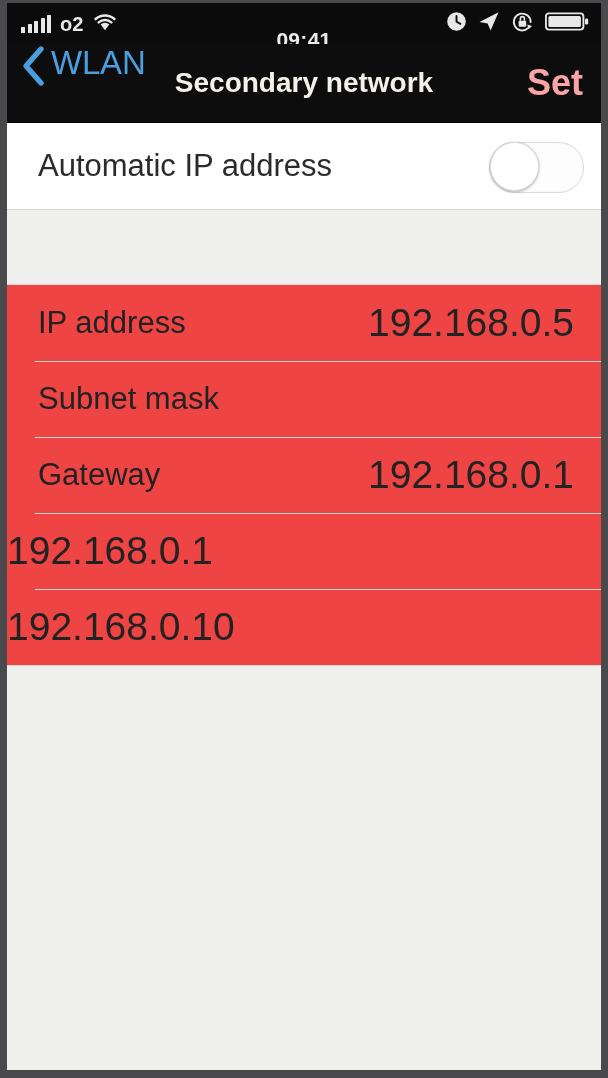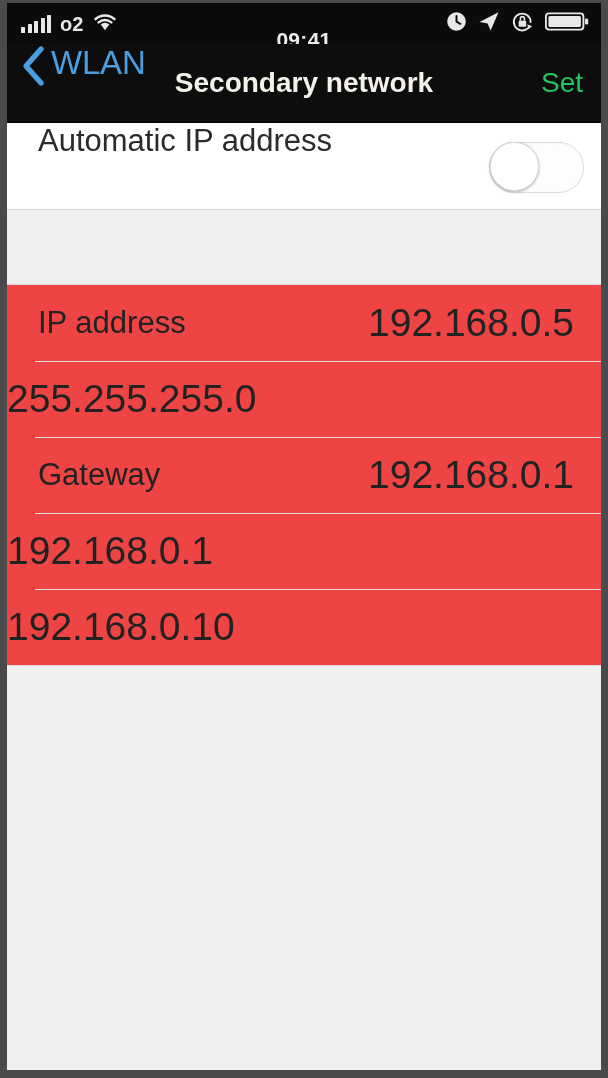--- a/index.html
+++ b/index.html
@@ -119,34 +119,34 @@
     font-size: 28px;
     font-weight: bold;
     color: #f4f1ea;
   }
   .nav-set {
     position: absolute;
     right: 18px; top: 0;
     height: 78px;
     display: flex;
     align-items: center;
-    font-size: 28px;
-    font-weight: normal;
-    color: #22c55e;
+    font-size: 36px;
+    font-weight: bold;
+    color: #fca5a5;
     cursor: pointer;
   }
 
   
   #content { background: #efefed; }
 
   .toggle-row {
     position: relative;
     height: 86px;
     display: flex;
-    align-items: flex-start;
+    align-items: center;
     background: #fff;
     border-bottom: 1px solid #d3d3d3;
   }
   .toggle-row .label {
     margin-left: 31px;
     font-size: 31px;
     color: #2b2b2b;
   }
   .switch {
     position: absolute;
@@ -299,21 +299,21 @@
     <div class="gap-block"></div>
 
     <div class="list">
 
       <div class="list-row">
         <span class="row-label">IP address</span>
         <span class="row-value">192.168.0.5</span>
       </div>
 
       <div class="list-row">
-        <span class="row-value">255.255.255.0</span>
+        <span class="row-label">Subnet mask</span>
       </div>
 
       <div class="list-row">
         <span class="row-label">Gateway</span>
         <span class="row-value">192.168.0.1</span>
       </div>
 
       <div class="list-row">
         <span class="row-value">192.168.0.1</span>
       </div>

